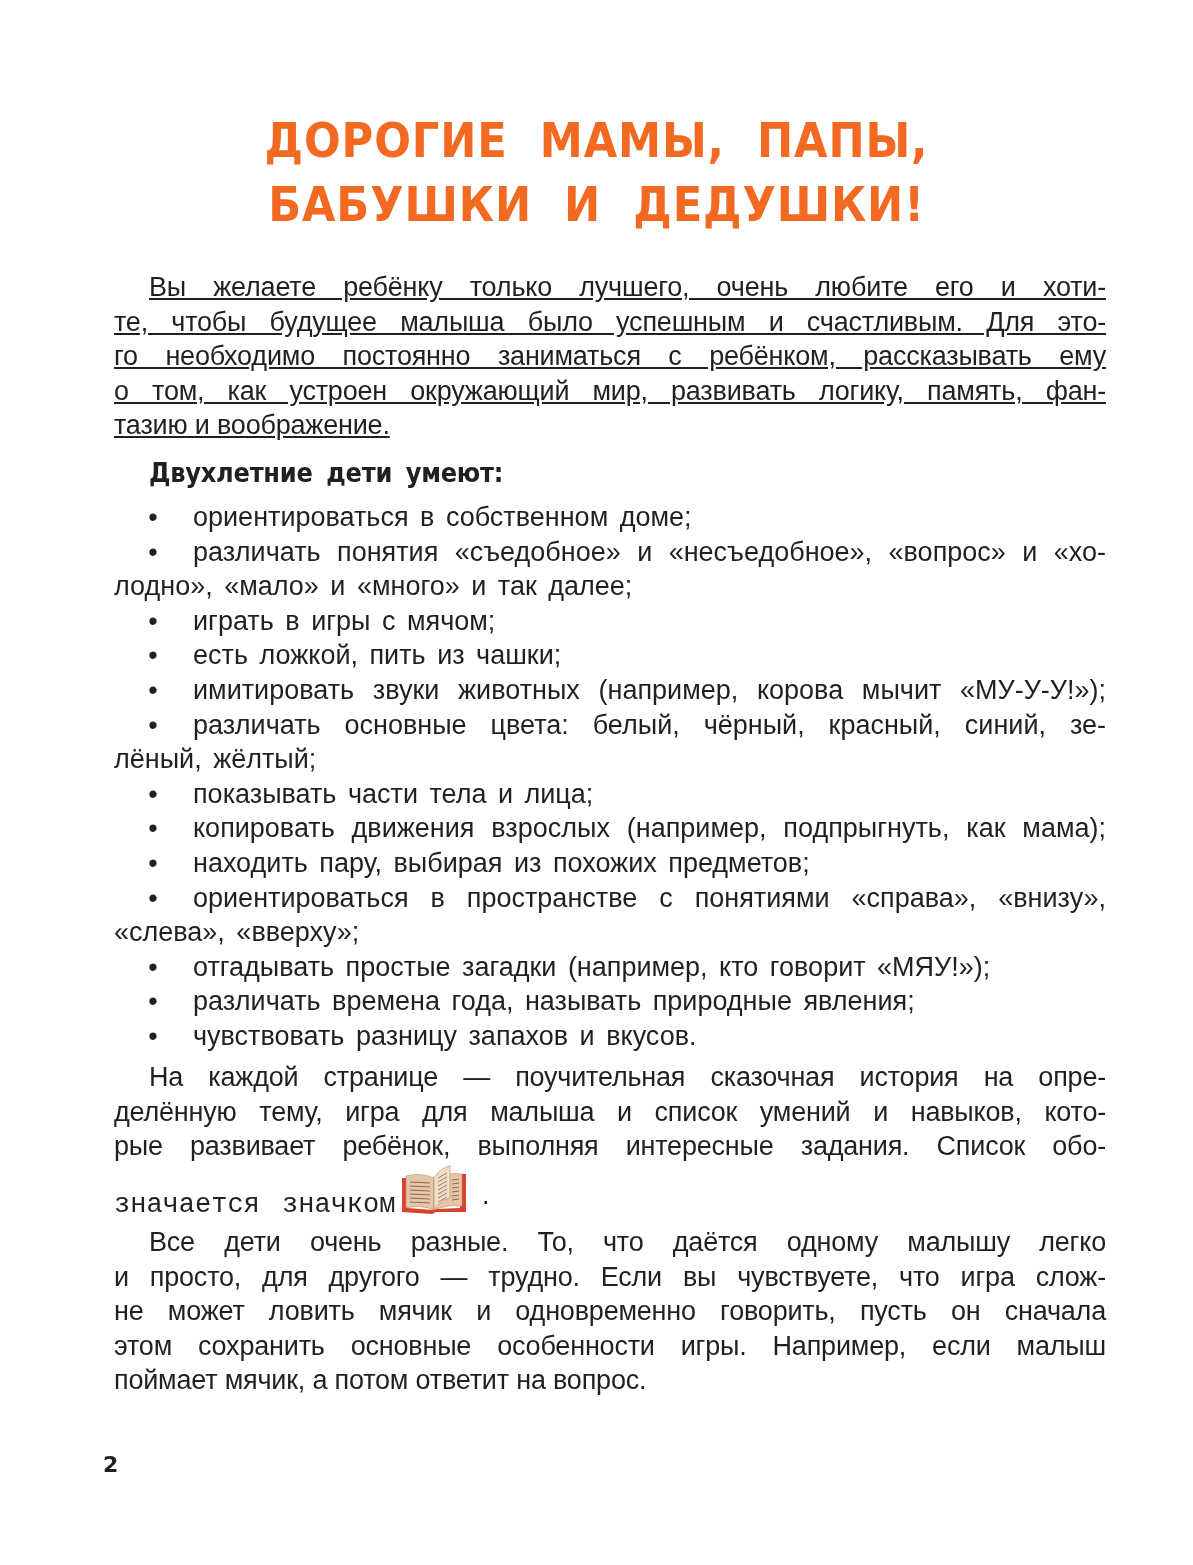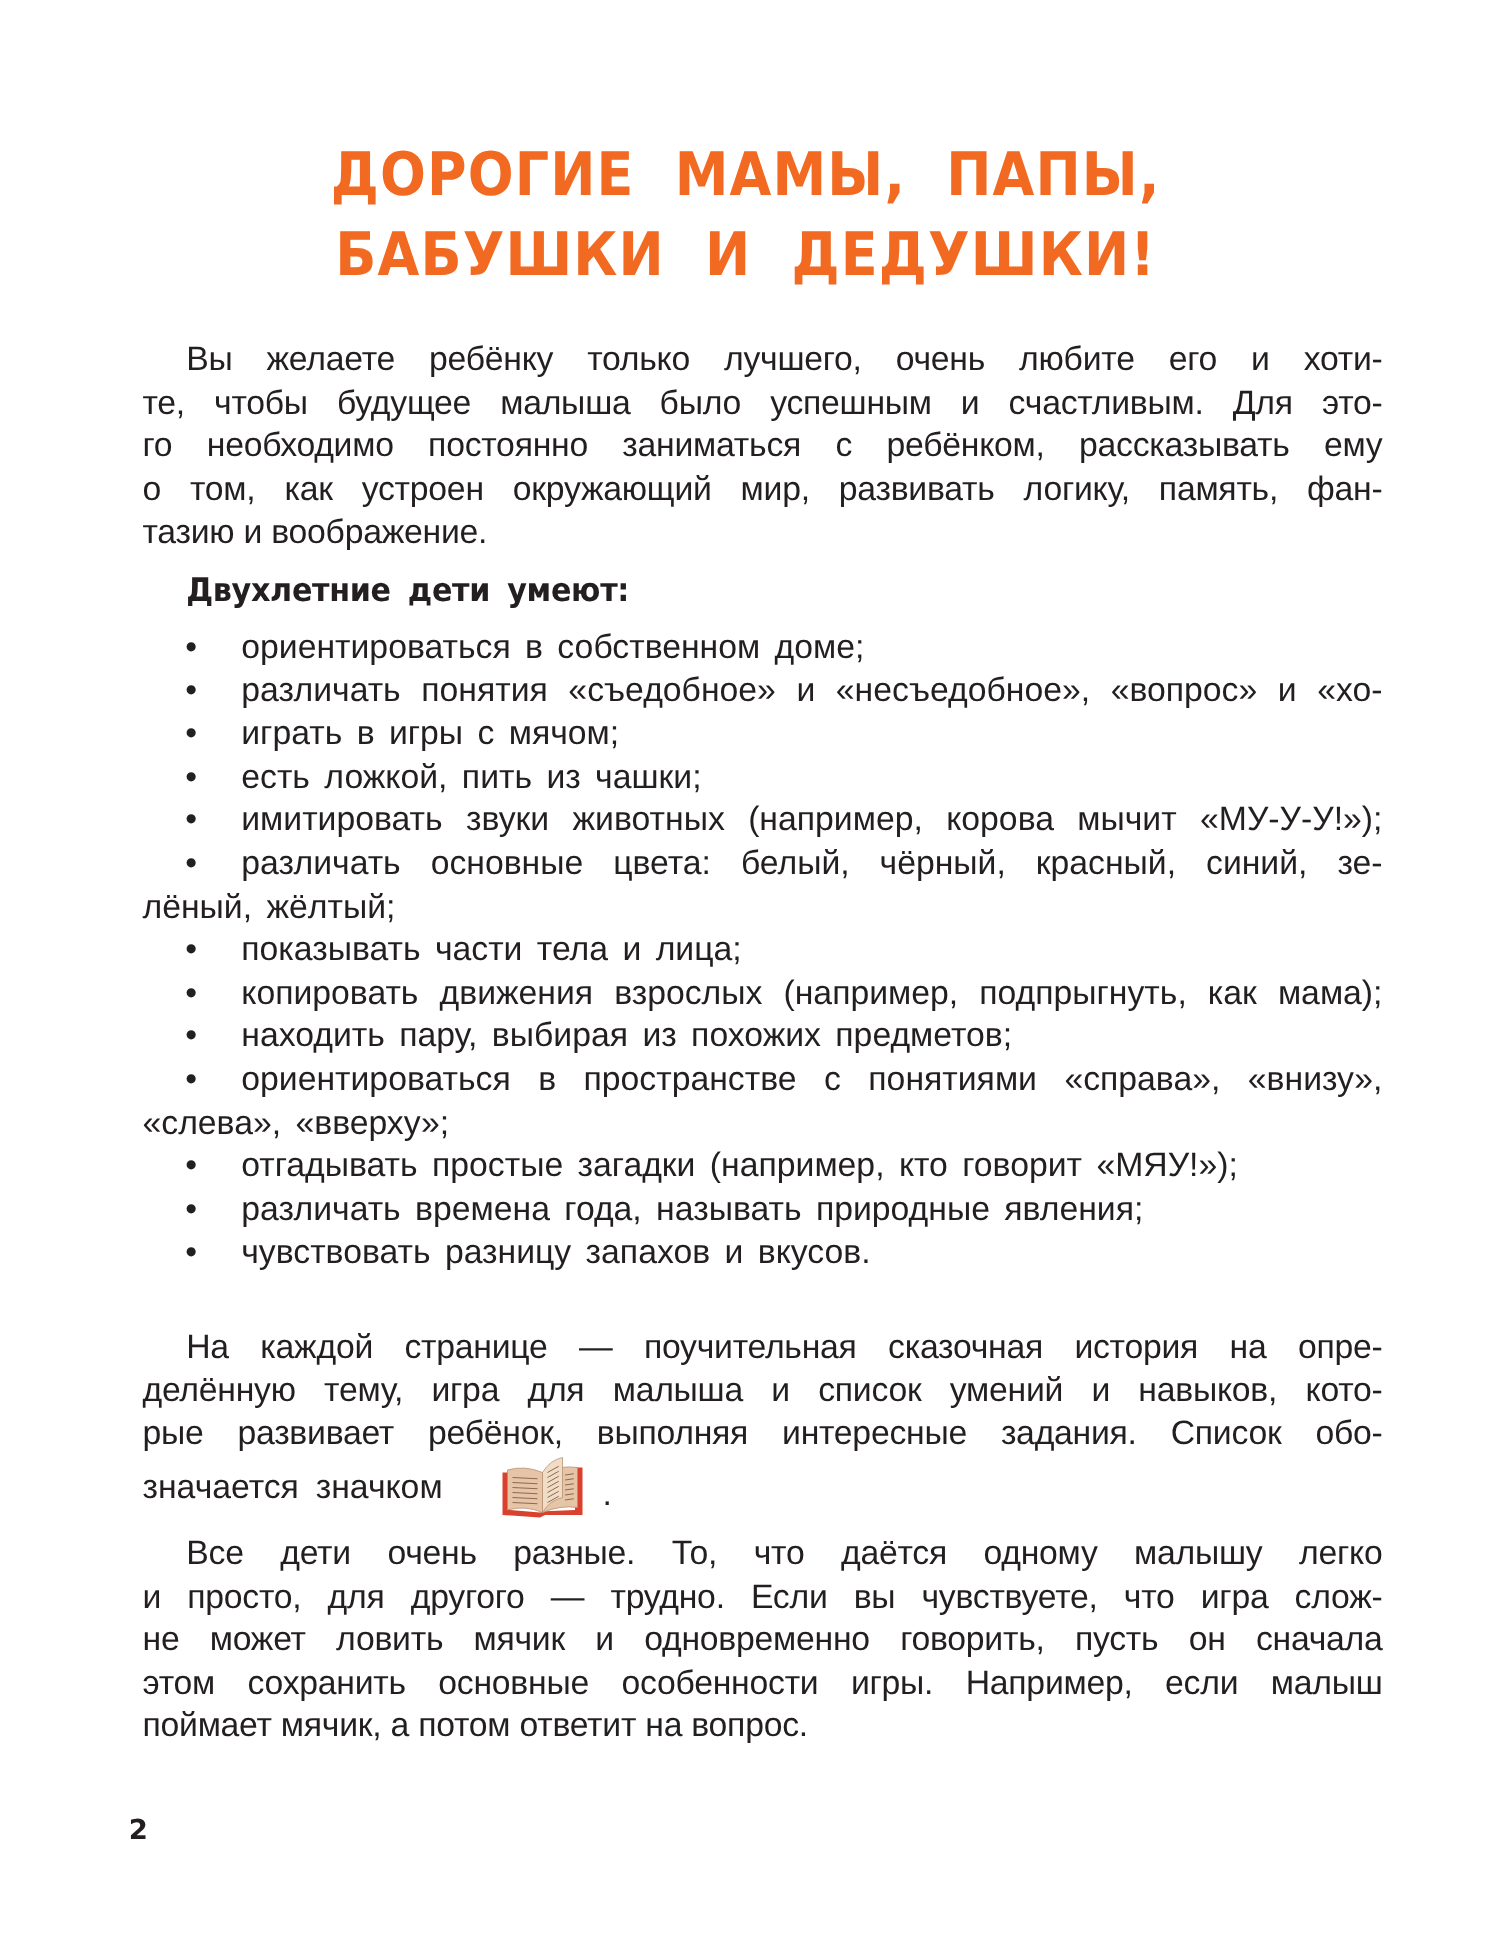--- a/index.html
+++ b/index.html
@@ -110,22 +110,23 @@
     }
     .icon-line {
       display: block;
       white-space: nowrap;
       height: 58px;
       position: relative;
     }
     .icon-line .label {
       position: absolute;
       left: 0;
-      top: 8px;
+      top: 24px;
       word-spacing: 6px;
+      font-family: Liberation Mono, monospace;
     }
     .book-icon {
       position: absolute;
       left: 284px;
       top: 0;
       width: 72px;
       height: 52px;
     }
     .icon-line .period {
       position: absolute;
@@ -145,39 +146,40 @@
 </head>
 <body>
 
 <div class="page">
 
   <h1 class="title" style="margin:0;">
     <span class="title-line">ДОРОГИЕ МАМЫ, ПАПЫ,</span>
     <span class="title-line">БАБУШКИ И ДЕДУШКИ!</span>
   </h1>
 
-  <div class="text-block" style="top:270px;">
+  <div class="text-block" style="top:270px;text-decoration:underline;">
     <span class="line indent">Вы желаете ребёнку только лучшего, очень любите его и хоти-</span>
     <span class="line">те, чтобы будущее малыша было успешным и счастливым. Для это-</span>
     <span class="line">го необходимо постоянно заниматься с ребёнком, рассказывать ему</span>
     <span class="line">о том, как устроен окружающий мир, развивать логику, память, фан-</span>
     <span class="line last">тазию и воображение.</span>
   </div>
 
   <div class="sub-heading">Двухлетние дети умеют:</div>
 
   <div class="text-block" style="top:500px;">
     <div class="bullet-row">
       <span class="bullet">•</span>
       <span class="bullet-text">ориентироваться в собственном доме;</span>
     </div>
     <div class="bullet-row">
       <span class="bullet">•</span>
       <span class="bullet-text just">различать понятия «съедобное» и «несъедобное», «вопрос» и «хо-</span>
     </div>
+    <span class="continuation">лодно», «мало» и «много» и так далее;</span>
     <div class="bullet-row">
       <span class="bullet">•</span>
       <span class="bullet-text">играть в игры с мячом;</span>
     </div>
     <div class="bullet-row">
       <span class="bullet">•</span>
       <span class="bullet-text">есть ложкой, пить из чашки;</span>
     </div>
     <div class="bullet-row">
       <span class="bullet">•</span>

